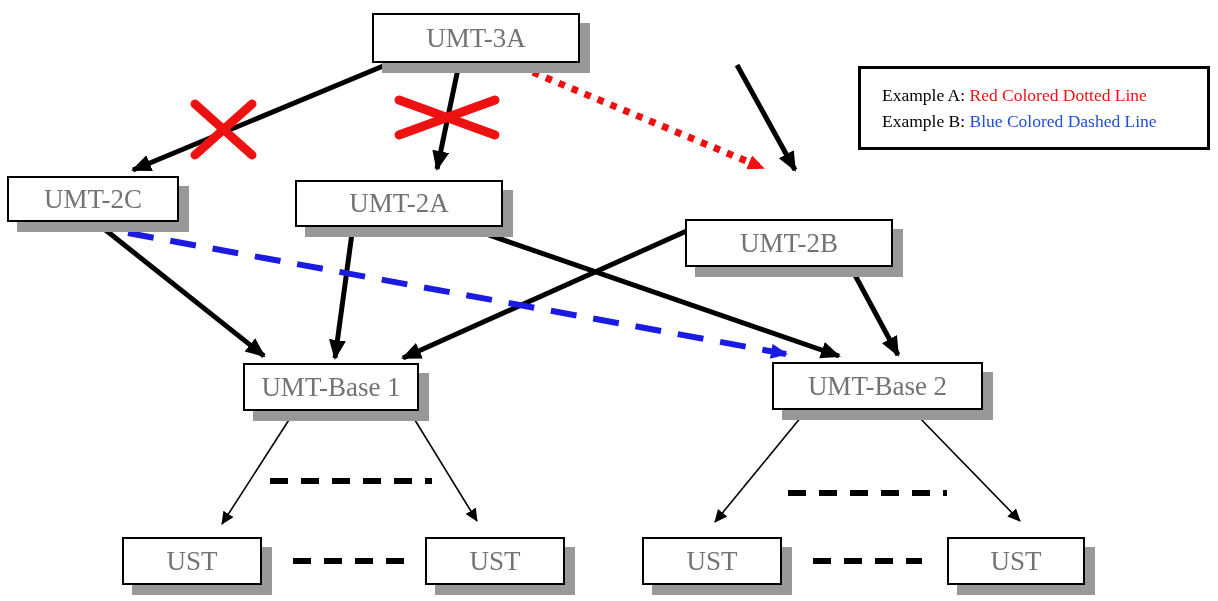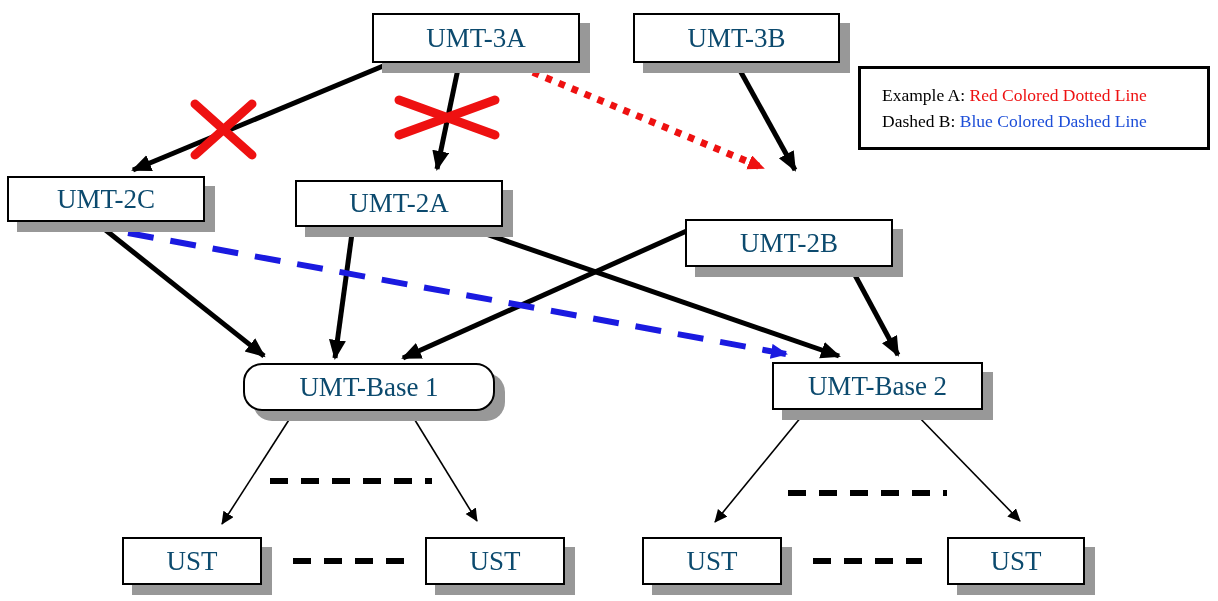--- a/index.html
+++ b/index.html
@@ -10,30 +10,30 @@
     overflow:hidden;
     font-family:"Liberation Serif", "DejaVu Serif", serif;
   }
   #edges{position:absolute;left:0;top:0;z-index:1;}
   .node{
     position:absolute;z-index:2;
     display:flex;align-items:center;justify-content:center;
     background:#fff;border:2px solid #000;
     box-shadow:10px 10px 0 #989898;
     box-sizing:border-box;
-    font-size:27px;color:#0c4a6e;
+    font-size:27px;color:#737373;
     white-space:nowrap;
   }
   
   .n-umt3a{left:372px;top:13px;width:208px;height:50px;}
   .n-umt3b{left:633px;top:13px;width:207px;height:50px;}
-  .n-umt2c{left:7px;top:176px;width:198px;height:46px;}
+  .n-umt2c{left:7px;top:176px;width:172px;height:46px;}
   .n-umt2a{left:295px;top:180px;width:208px;height:47px;}
   .n-umt2b{left:685px;top:175px;width:208px;height:48px;margin-top:44px;}
-  .n-base1{left:243px;top:363px;width:252px;height:48px;border-radius:19px;}
+  .n-base1{left:243px;top:363px;width:176px;height:48px;}
   .n-base2{left:772px;top:362px;width:211px;height:48px;}
   .n-ust1{left:122px;top:537px;width:140px;height:48px;}
   .n-ust2{left:425px;top:537px;width:140px;height:48px;}
   .n-ust3{left:642px;top:537px;width:140px;height:48px;}
   .n-ust4{left:947px;top:537px;width:138px;height:48px;}
 
   .legend{
     position:absolute;z-index:2;
     left:858px;top:66px;width:352px;height:84px;
     background:#fff;border:3px solid #000;box-sizing:border-box;
@@ -92,29 +92,28 @@
       <line x1="293" y1="561" x2="404" y2="561" class="sep-dashed"></line>
       <line x1="788" y1="493" x2="947" y2="493" class="sep-dashed"></line>
       <line x1="813" y1="561" x2="922" y2="561" class="sep-dashed"></line>
       <line x1="195" y1="104" x2="252" y2="155" class="xmark"></line>
       <line x1="195" y1="155" x2="252" y2="104" class="xmark"></line>
       <line x1="399" y1="100" x2="495" y2="135" class="xmark"></line>
       <line x1="399" y1="135" x2="495" y2="100" class="xmark"></line>
     </svg>
 
   <div class="node n-umt3a">UMT-3A</div>
-  <div class="node n-umt3b">UMT-3B</div>
   <div class="node n-umt2c">UMT-2C</div>
   <div class="node n-umt2a">UMT-2A</div>
   <div class="node n-umt2b">UMT-2B</div>
   <div class="node n-base1">UMT-Base 1</div>
   <div class="node n-base2">UMT-Base 2</div>
   <div class="node n-ust1">UST</div>
   <div class="node n-ust2">UST</div>
   <div class="node n-ust3">UST</div>
   <div class="node n-ust4">UST</div>
 
   <div class="legend">
     <div class="row"><span>Example A: </span><span class="c-red">Red Colored Dotted Line</span></div>
-    <div class="row"><span>Dashed B: </span><span class="c-blue">Blue Colored Dashed Line</span></div>
+    <div class="row"><span>Example B: </span><span class="c-blue">Blue Colored Dashed Line</span></div>
   </div>
 
 </div>
 
 </body></html>

